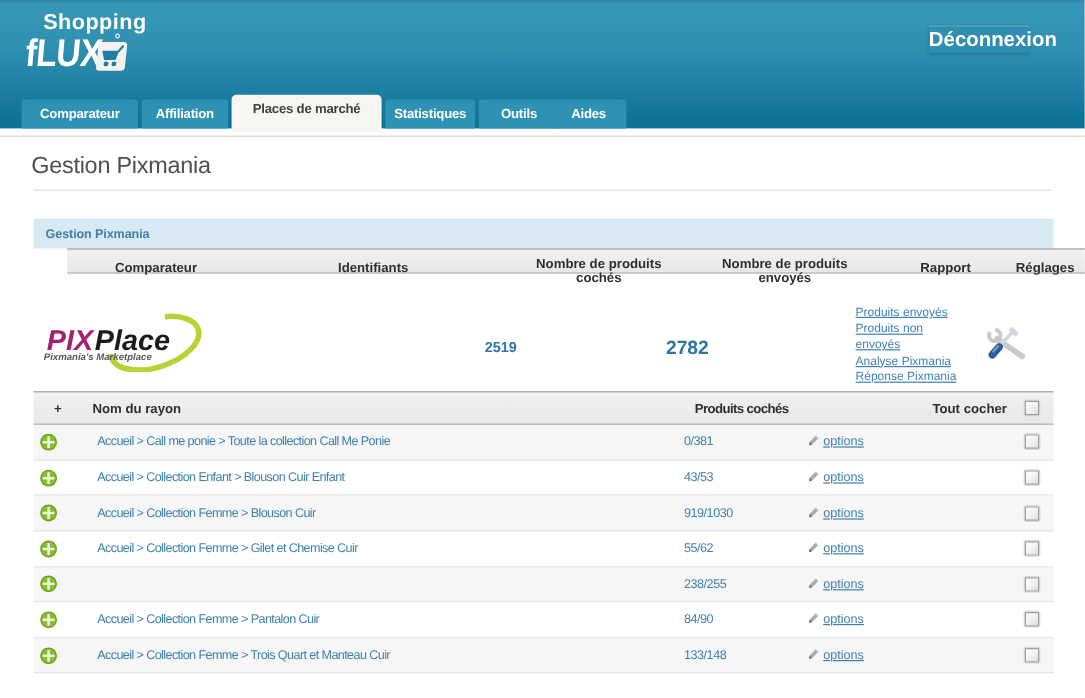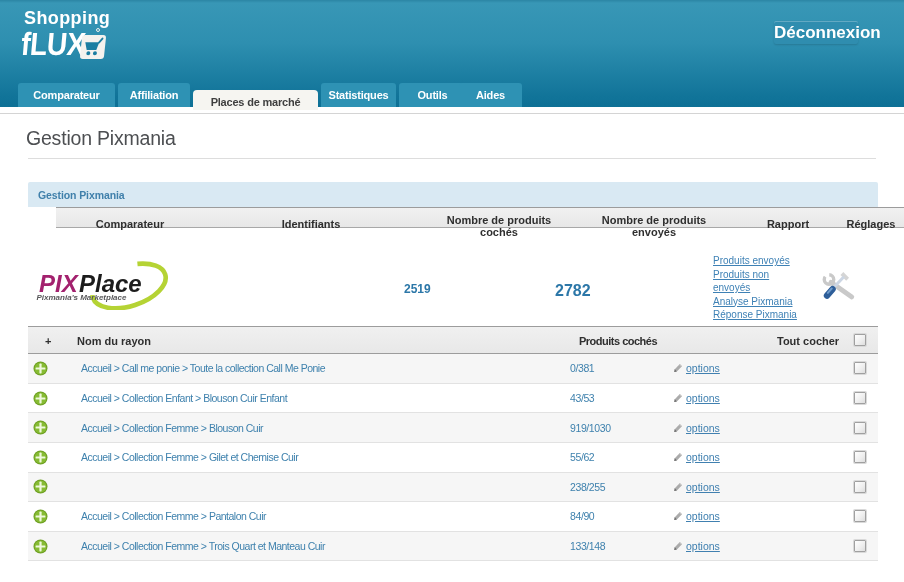--- a/index.html
+++ b/index.html
@@ -2,35 +2,35 @@
 <html><head>
 <meta charset="utf-8">
 <style>
 * { margin:0; padding:0; box-sizing:border-box; }
 html,body { width:904px; height:582px; background:#fff; font-family:"Liberation Sans", sans-serif; overflow:hidden; }
 #page { position:relative; width:904px; height:582px; }
 
 #hdr { position:absolute; left:0; top:0; width:904px; height:107px;
   background:linear-gradient(180deg,#2b85a4 0px,#3897b6 3px,#2e8fb0 40%,#117499 90%,#0d7095 100%); }
 #logo { position:absolute; left:20px; top:9px; color:#fff; }
-#logo .l1 { font-size:18px; font-weight:bold; letter-spacing:0.4px; line-height:19px; margin-left:4px;}
+#logo .l1 { font-size:18px; font-weight:bold; letter-spacing:0.4px; line-height:19px; margin-left:16px;}
 #logo .l2 { margin-top:2px; font-size:32px; font-weight:bold; line-height:29px; letter-spacing:-0.5px; transform:skewX(-5deg) scaleX(0.88); transform-origin:left bottom; width:80px;}
 #cartbox { position:absolute; left:61px; top:26px; width:24px; height:24px; background:#f4f2ee; border-radius:3px; transform:skewX(-6deg); }
 #deconn { position:absolute; left:774px; top:21px; width:84px; height:23px; background:#2f8daf;
   border-radius:2px; box-shadow:inset 0 1px 0 rgba(255,255,255,0.25), 0 1px 2px rgba(0,0,0,0.15);
   color:#fff; font-size:17px; font-weight:bold; text-align:center; line-height:23px; }
 
 .tab { position:absolute; bottom:0; height:24px; background:#2e92b4; color:#fff; font-size:11px; letter-spacing:-0.2px;
   font-weight:bold; text-align:center; line-height:24px; border-radius:3px 3px 0 0; }
 #tab1 { left:18px;  width:97px; }
 #tab2 { left:118px; width:72px; }
 #tab4 { left:321px; width:75px; }
 #tab5 { left:399px; width:67px; }
 #tab6 { left:459px; width:63px; }
-#tab3 { position:absolute; left:193px; bottom:-3px; height:20px; width:125px; background:#f6f5f1;
+#tab3 { position:absolute; left:193px; bottom:-3px; height:31px; width:125px; background:#f6f5f1;
   color:#3f3f3f; font-size:11px; letter-spacing:-0.2px; font-weight:bold; text-align:center; line-height:25px; border-radius:4px 4px 0 0; z-index:5;}
 #grayline { position:absolute; left:0; top:113px; width:904px; height:1px; background:#d4d4d4; }
 
 #title { position:absolute; left:26px; top:127px; font-size:19.5px; color:#4d4f52; letter-spacing:-0.2px;}
 #titlehr { position:absolute; left:28px; top:158px; width:848px; height:1px; background:#dddddd; }
 
 #bluebar { position:absolute; left:28px; top:182px; width:850px; height:25px; border-bottom:0; background:#d9e9f3;
   border-radius:2px 2px 0 0; color:#4080ab; font-size:10.5px; font-weight:bold; letter-spacing:-0.1px; line-height:27px; padding-left:10px;}
 
 #t1h { position:absolute; left:28px; top:207px; width:850px; height:21px; background:linear-gradient(180deg,#f1f1f1,#e7e7e7);

